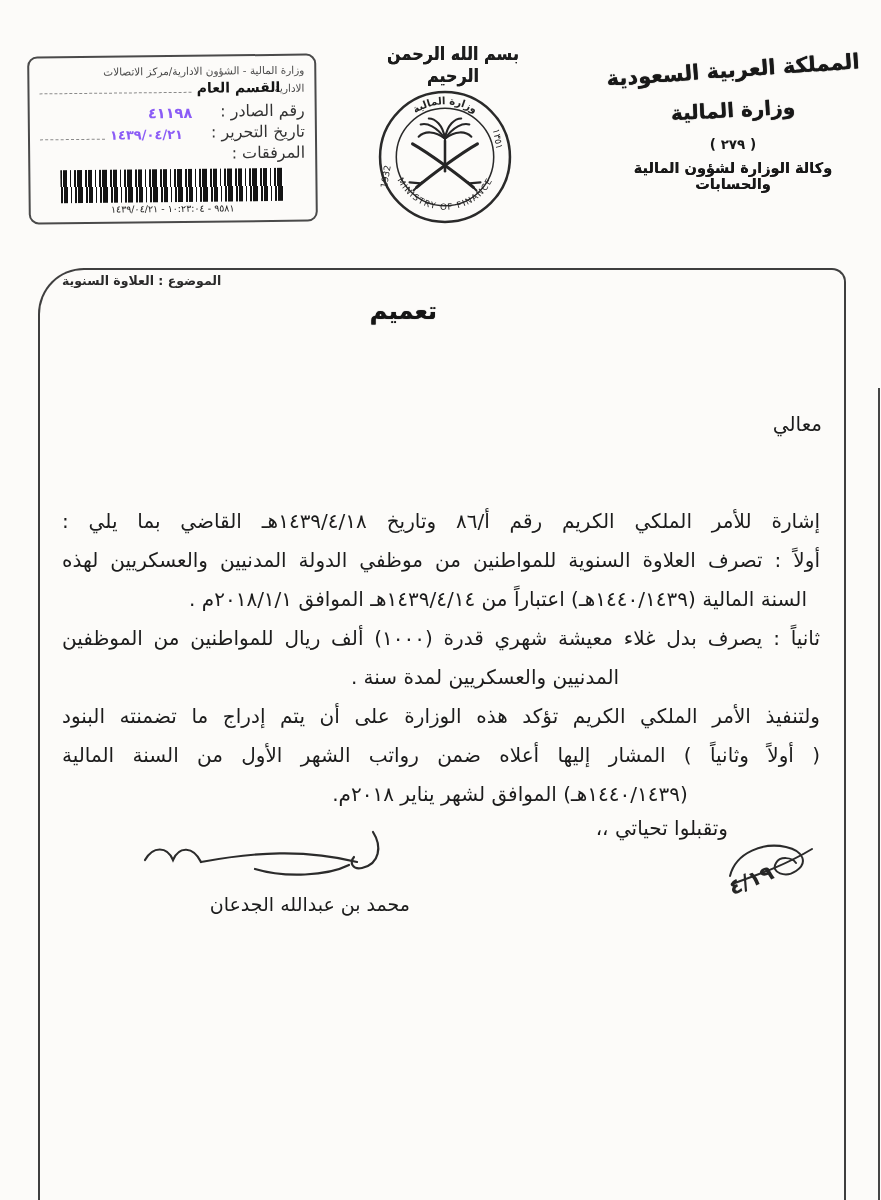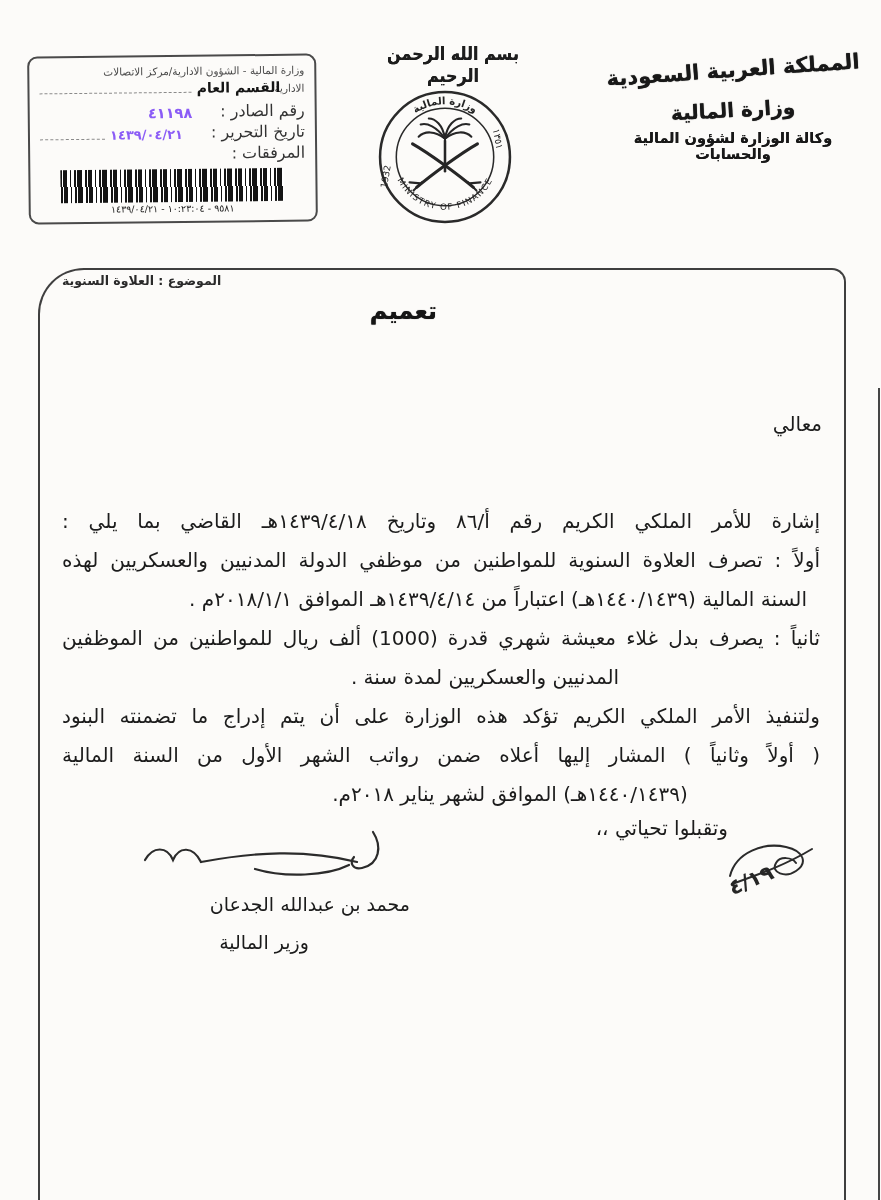--- a/index.html
+++ b/index.html
@@ -127,50 +127,50 @@
         <path d="M68,50 C78,42 88,42 94,48" stroke-width="2"></path>
         <path d="M68,50 C76,38 86,34 92,36" stroke-width="2"></path>
         <path d="M68,50 C70,36 78,30 84,30" stroke-width="2"></path>
       </g>
     </svg>
   </div>
 
   <div class="hdr">
     <div class="hdr-kingdom">المملكة العربية السعودية</div>
     <div class="hdr-ministry">وزارة المالية</div>
+    <div class="hdr-number">( ٢٧٩ )</div>
     <div class="hdr-agency">وكالة الوزارة لشؤون المالية والحسابات</div>
   </div>
 
   <div class="frame"></div>
   <div class="subject">الموضوع : العلاوة السنوية</div>
   <div class="title">تعميم</div>
 
   <div class="bl" style="top:412px; padding-right:12px;">معالي</div>
   <div class="bl fill" style="top:509px;">إشارة للأمر الملكي الكريم رقم أ/٨٦ وتاريخ ١٤٣٩/٤/١٨هـ القاضي بما يلي :</div>
   <div class="bl fill" style="top:548px;">أولاً : تصرف العلاوة السنوية للمواطنين من موظفي الدولة المدنيين والعسكريين لهذه</div>
   <div class="bl ctr" style="top:587px; padding-left:110px;">السنة المالية (١٤٤٠/١٤٣٩هـ) اعتباراً من ١٤٣٩/٤/١٤هـ الموافق ٢٠١٨/١/١م .</div>
-  <div class="bl fill" style="top:626px;">ثانياً : يصرف بدل غلاء معيشة شهري قدرة (1000) ألف ريال للمواطنين من الموظفين</div>
+  <div class="bl fill" style="top:626px;">ثانياً : يصرف بدل غلاء معيشة شهري قدرة (١٠٠٠) ألف ريال للمواطنين من الموظفين</div>
   <div class="bl ctr" style="top:665px; padding-left:84px;">المدنيين والعسكريين لمدة سنة .</div>
   <div class="bl fill" style="top:743px;">( أولاً وثانياً ) المشار إليها أعلاه ضمن رواتب الشهر الأول من السنة المالية</div>
   <div class="bl fill" style="top:704px;">ولتنفيذ الأمر الملكي الكريم تؤكد هذه الوزارة على أن يتم إدراج ما تضمنته البنود</div>
   <div class="bl ctr" style="top:782px; padding-left:134px;">(١٤٤٠/١٤٣٩هـ) الموافق لشهر يناير ٢٠١٨م.</div>
   <div class="bl" style="top:816px; padding-right:106px;">وتقبلوا تحياتي ،،</div>
 
   <div class="sig-draw">
     <svg width="300" height="70" viewBox="0 0 300 70">
       <g stroke="#2b2b2b" stroke-width="2.2" fill="none" stroke-linecap="round">
         <path d="M268,10 c9,14 7,32 -11,36 c-9,2 -13,-5 -8,-11"></path>
         <path d="M252,40 C200,27 150,30 96,40"></path>
         <path d="M96,40 c-8,-16 -22,-16 -28,-2 c-6,-14 -20,-14 -28,0"></path>
         <path d="M150,47 c30,9 72,7 94,-4"></path>
       </g>
     </svg>
   </div>
   <div class="sig-name">محمد بن عبدالله الجدعان</div>
-  <div class="sig-title">وزير المالية</div>
 
   <div class="annot-draw">
     <svg width="100" height="55" viewBox="0 0 100 55">
       <g stroke="#2b2b2b" stroke-width="2" fill="none" stroke-linecap="round">
         <path d="M8,40 C14,16 42,6 64,11 c18,4 22,16 10,24 c-10,7 -26,2 -20,-8 c4,-7 16,-6 20,0"></path>
         <path d="M10,48 C32,40 62,30 90,13"></path>
       </g>
     </svg>
   </div>
   <div class="annot-date">٤/١٩</div>

